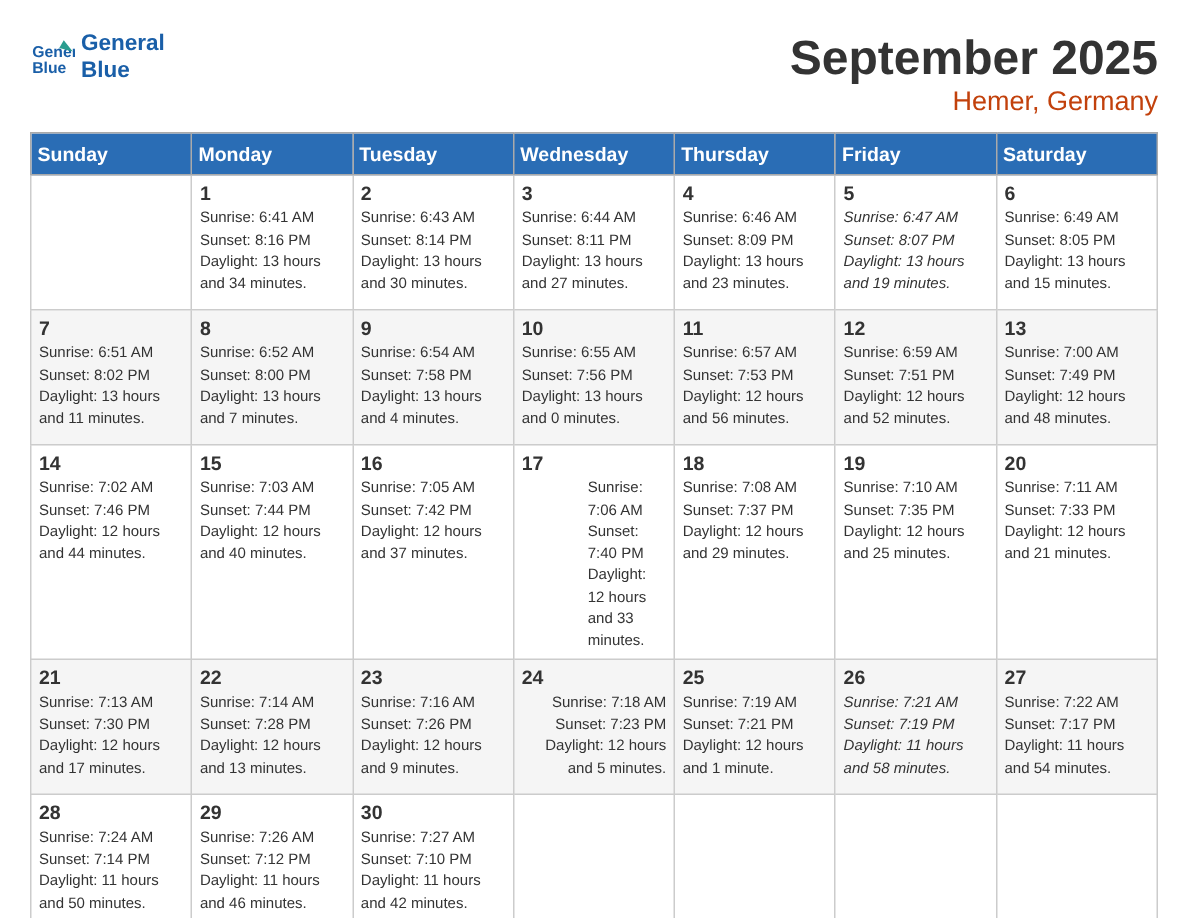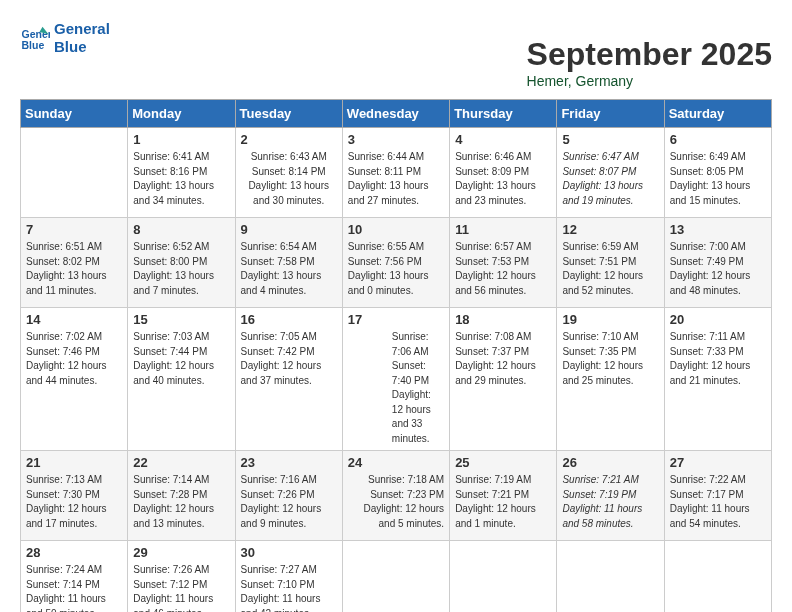--- a/index.html
+++ b/index.html
@@ -19,30 +19,30 @@
     .logo {
       display: flex;
       align-items: center;
       gap: 4px;
     }
     .logo-icon {
       width: 30px;
       height: 30px;
     }
     .title-block {
-      margin-top: 16px;
+      text-align: right;
     }
     .month-title {
       font-size: 32px;
       font-weight: bold;
       color: #333;
     }
     .location {
-      font-size: 14px;
-      color: #14532d;
+      font-size: 18px;
+      color: #c2410c;
     }
     table {
       width: 100%;
       border-collapse: collapse;
       font-size: 11px;
     }
     thead tr th {
       background-color: #2a6db5;
       color: #fff;
       padding: 6px 4px;
@@ -116,21 +116,21 @@
         <td class="empty-cell"></td>
         <td>
           <div class="day-number">1</div>
           <div class="day-info" style="white-space: pre-line;">Sunrise: 6:41 AM
 Sunset: 8:16 PM
 Daylight: 13 hours
 and 34 minutes.</div>
         </td>
         <td>
           <div class="day-number">2</div>
-          <div class="day-info" style="white-space: pre-line; text-align: center;">Sunrise: 6:43 AM
+          <div class="day-info" style="white-space: pre-line;">Sunrise: 6:43 AM
 Sunset: 8:14 PM
 Daylight: 13 hours
 and 30 minutes.</div>
         </td>
         <td>
           <div class="day-number">3</div>
           <div class="day-info" style="white-space: pre-line;">Sunrise: 6:44 AM
 Sunset: 8:11 PM
 Daylight: 13 hours
 and 27 minutes.</div>

